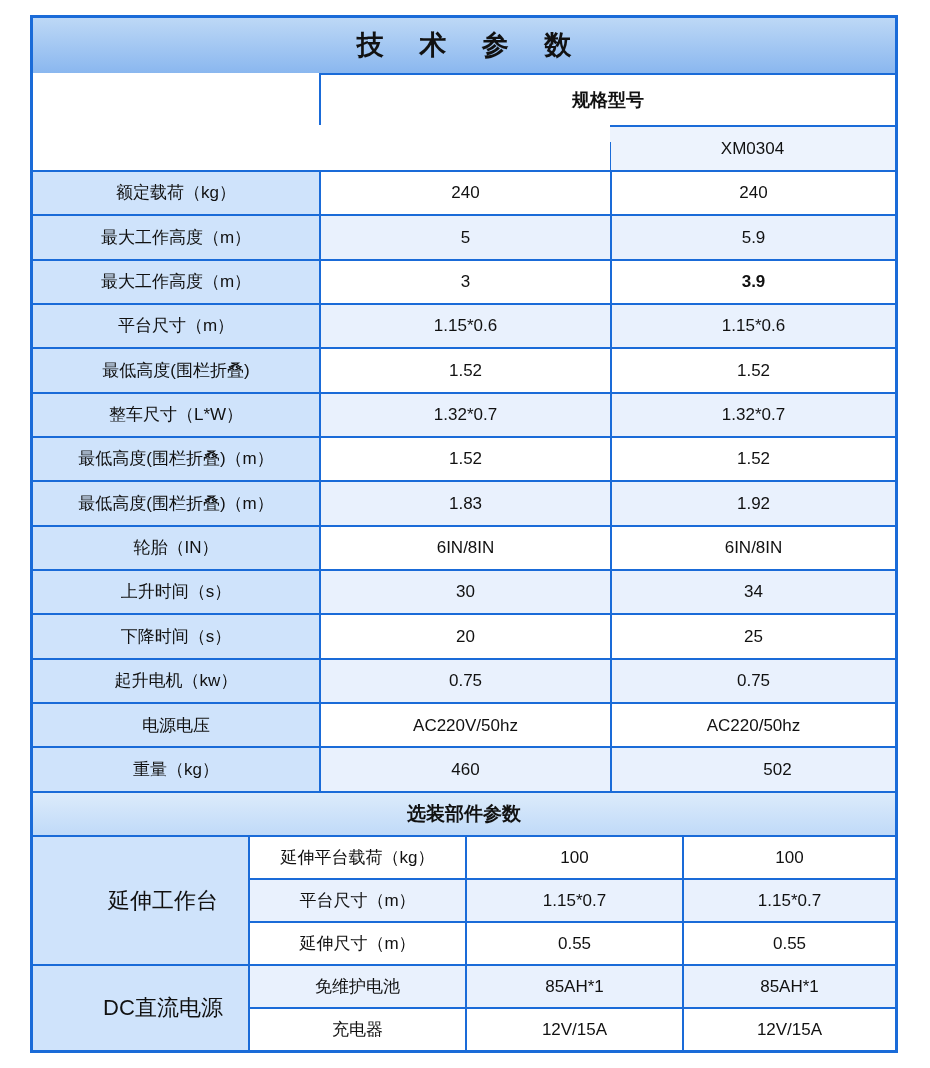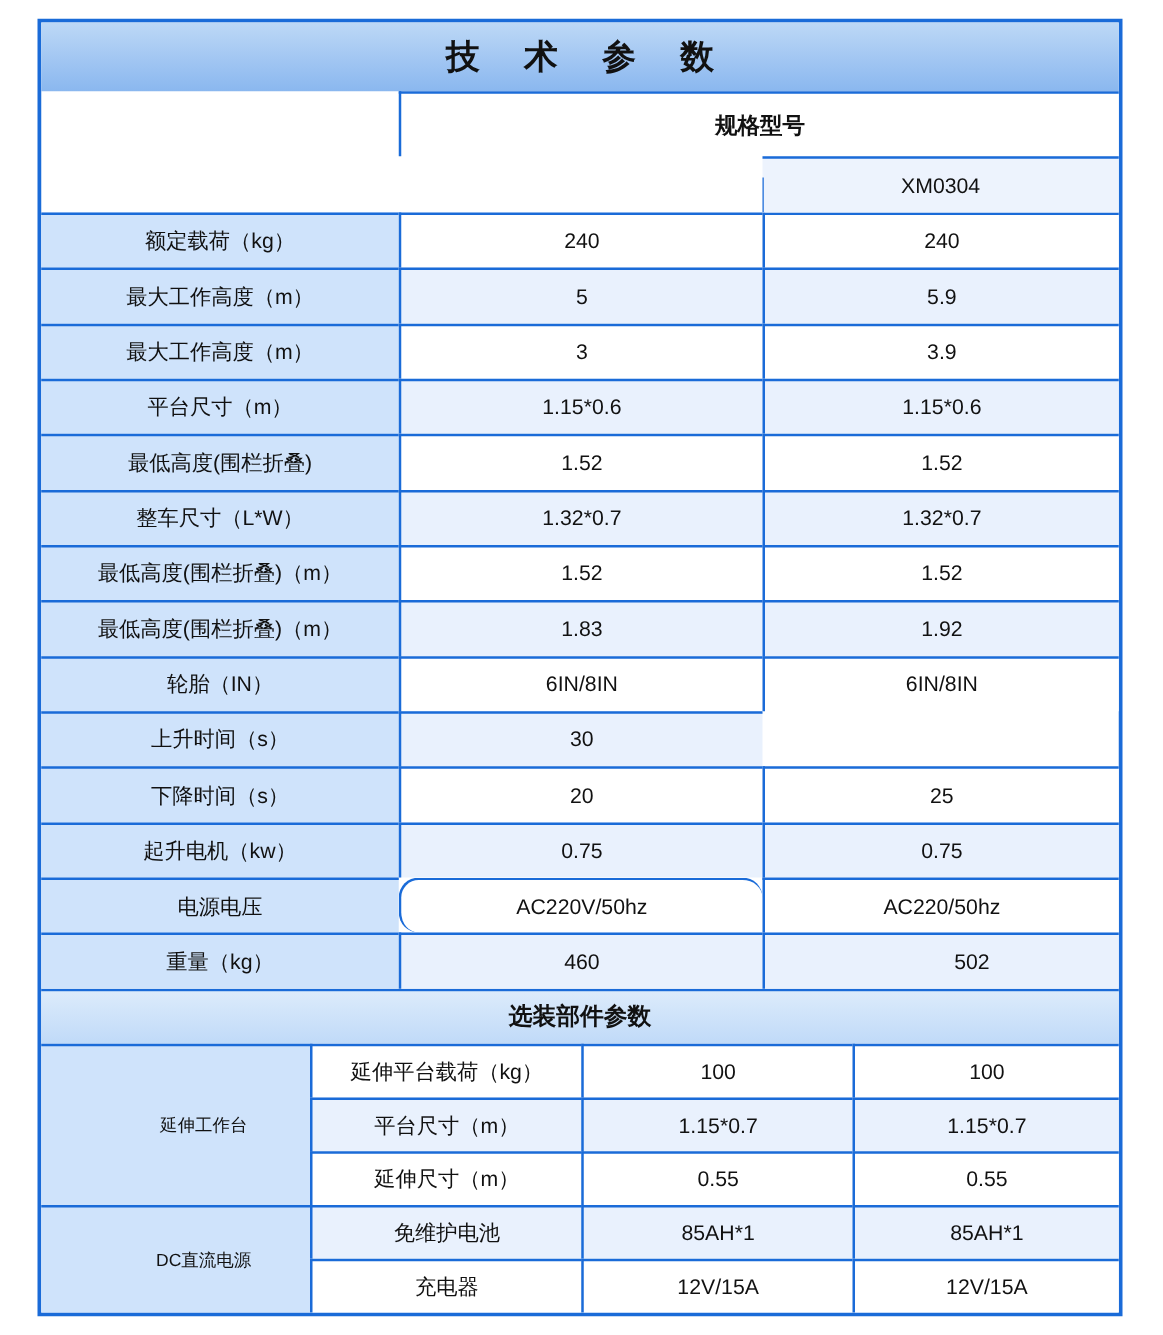--- a/index.html
+++ b/index.html
@@ -52,69 +52,70 @@
   .model-1::before{
     content:"";position:absolute;left:-1px;top:15px;bottom:0;width:2px;
     background:var(--line);
   }
   .section-cell{
     grid-column:1 / 7;grid-row:18;
     background:linear-gradient(to bottom,#dcebfb,#c0daf8);
     font-size:19px;font-weight:bold;
   }
   .row-label{background:var(--label-bg);}
-  .group-label{background:var(--label-bg);font-size:14px;padding-left:45px;}
+  .group-label{background:var(--label-bg);font-size:22px;padding-left:45px;}
   .white{background:#ffffff;}
   .tint{background:var(--tint-bg);}
 </style>
 </head>
 <body>
 
 <div class="spec-table">
   <div class="cell title-cell">技 术 参 数</div>
   <div class="cell spec-cell bt bl">规格型号</div>
   <div class="cell model-cell model-1 bt">XM0304</div>
   <div class="cell section-cell bt">选装部件参数</div>
 <div class="cell bt row-label" style="grid-area: 4 / 1 / auto / 3;">额定载荷（kg）</div>
     <div class="cell bt bl white" style="grid-area: 4 / 3 / auto / 5;">240</div>
     <div class="cell bt bl white" style="grid-area: 4 / 5 / auto / 7;">240</div>
     <div class="cell bt row-label" style="grid-area: 5 / 1 / auto / 3;">最大工作高度（m）</div>
     <div class="cell bt bl tint" style="grid-area: 5 / 3 / auto / 5;">5</div>
     <div class="cell bt bl tint" style="grid-area: 5 / 5 / auto / 7;">5.9</div>
     <div class="cell bt row-label" style="grid-area: 6 / 1 / auto / 3;">最大工作高度（m）</div>
     <div class="cell bt bl white" style="grid-area: 6 / 3 / auto / 5;">3</div>
-    <div class="cell bt bl white" style="grid-area: 6 / 5 / auto / 7;">3.9</div>
+    <div class="cell bt bl white" style="grid-area: 6 / 5 / auto / 7; font-weight: bold;">3.9</div>
     <div class="cell bt row-label" style="grid-area: 7 / 1 / auto / 3;">平台尺寸（m）</div>
     <div class="cell bt bl tint" style="grid-area: 7 / 3 / auto / 5;">1.15*0.6</div>
     <div class="cell bt bl tint" style="grid-area: 7 / 5 / auto / 7;">1.15*0.6</div>
     <div class="cell bt row-label" style="grid-area: 8 / 1 / auto / 3;">最低高度(围栏折叠)</div>
     <div class="cell bt bl white" style="grid-area: 8 / 3 / auto / 5;">1.52</div>
     <div class="cell bt bl white" style="grid-area: 8 / 5 / auto / 7;">1.52</div>
     <div class="cell bt row-label" style="grid-area: 9 / 1 / auto / 3;">整车尺寸（L*W）</div>
     <div class="cell bt bl tint" style="grid-area: 9 / 3 / auto / 5;">1.32*0.7</div>
     <div class="cell bt bl tint" style="grid-area: 9 / 5 / auto / 7;">1.32*0.7</div>
     <div class="cell bt row-label" style="grid-area: 10 / 1 / auto / 3;">最低高度(围栏折叠)（m）</div>
     <div class="cell bt bl white" style="grid-area: 10 / 3 / auto / 5;">1.52</div>
     <div class="cell bt bl white" style="grid-area: 10 / 5 / auto / 7;">1.52</div>
     <div class="cell bt row-label" style="grid-area: 11 / 1 / auto / 3;">最低高度(围栏折叠)（m）</div>
     <div class="cell bt bl tint" style="grid-area: 11 / 3 / auto / 5;">1.83</div>
     <div class="cell bt bl tint" style="grid-area: 11 / 5 / auto / 7;">1.92</div>
     <div class="cell bt row-label" style="grid-area: 12 / 1 / auto / 3;">轮胎（IN）</div>
     <div class="cell bt bl white" style="grid-area: 12 / 3 / auto / 5;">6IN/8IN</div>
     <div class="cell bt bl white" style="grid-area: 12 / 5 / auto / 7;">6IN/8IN</div>
     <div class="cell bt row-label" style="grid-area: 13 / 1 / auto / 3;">上升时间（s）</div>
     <div class="cell bt bl tint" style="grid-area: 13 / 3 / auto / 5;">30</div>
+    <div class="cell bt bl tint" style="grid-area: 13 / 5 / auto / 7;">34</div>
     <div class="cell bt row-label" style="grid-area: 14 / 1 / auto / 3;">下降时间（s）</div>
     <div class="cell bt bl white" style="grid-area: 14 / 3 / auto / 5;">20</div>
     <div class="cell bt bl white" style="grid-area: 14 / 5 / auto / 7;">25</div>
     <div class="cell bt row-label" style="grid-area: 15 / 1 / auto / 3;">起升电机（kw）</div>
     <div class="cell bt bl tint" style="grid-area: 15 / 3 / auto / 5;">0.75</div>
     <div class="cell bt bl tint" style="grid-area: 15 / 5 / auto / 7;">0.75</div>
     <div class="cell bt row-label" style="grid-area: 16 / 1 / auto / 3;">电源电压</div>
-    <div class="cell bt bl white" style="grid-area: 16 / 3 / auto / 5; border-radius: 16px;">AC220V/50hz</div>
+    <div class="cell bt bl white" style="grid-area: 16 / 3 / auto / 5;">AC220V/50hz</div>
     <div class="cell bt bl white" style="grid-area: 16 / 5 / auto / 7;">AC220/50hz</div>
     <div class="cell bt row-label" style="grid-area: 17 / 1 / auto / 3;">重量（kg）</div>
     <div class="cell bt bl tint" style="grid-area: 17 / 3 / auto / 5;">460</div>
     <div class="cell bt bl tint" style="grid-area: 17 / 5 / auto / 7; padding-left: 48px;">502</div>
     <div class="cell bt group-label" style="grid-area: 19 / 1 / 22 / 2;">延伸工作台</div>
     <div class="cell bt bl white" style="grid-area: 19 / 2 / auto / 4;">延伸平台载荷（kg）</div>
     <div class="cell bt bl white" style="grid-area: 19 / 4 / auto / 6;">100</div>
     <div class="cell bt bl white" style="grid-area: 19 / 6 / auto / 7;">100</div>
     <div class="cell bt bl tint" style="grid-area: 20 / 2 / auto / 4;">平台尺寸（m）</div>
     <div class="cell bt bl tint" style="grid-area: 20 / 4 / auto / 6;">1.15*0.7</div>

